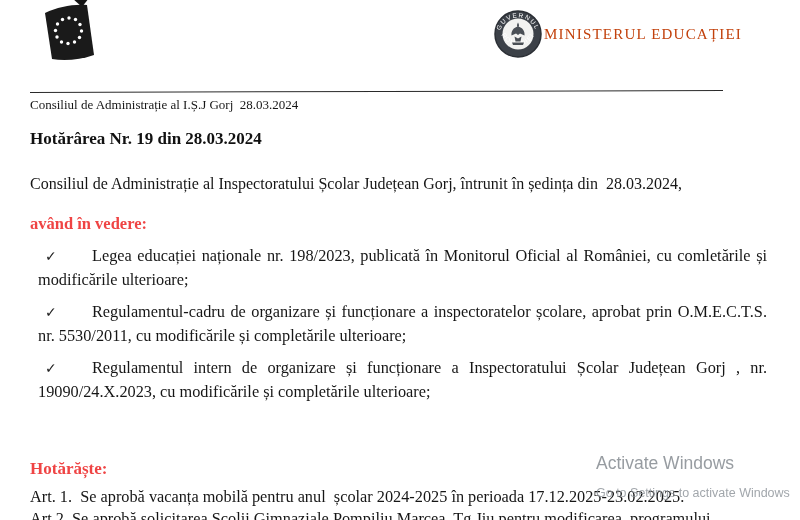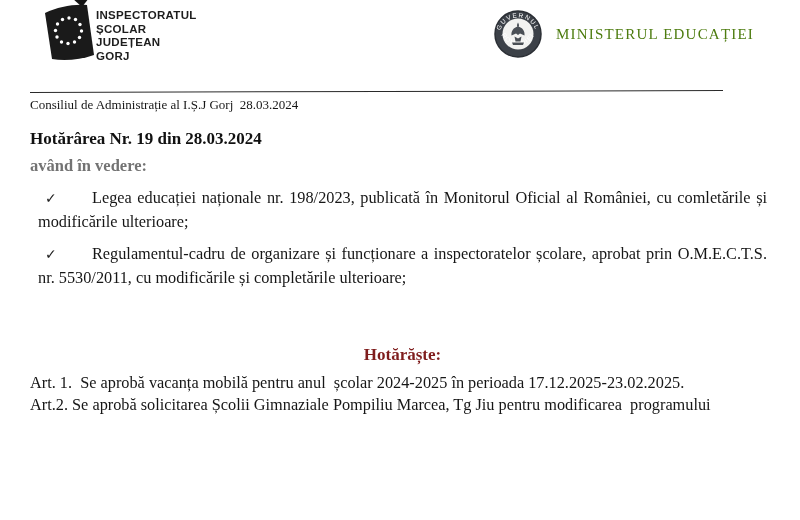--- a/index.html
+++ b/index.html
@@ -25,22 +25,22 @@
     color: #1d1d1d; letter-spacing: 0.3px;
     margin-left: -4px; margin-top: 9px;
   }
   .ministry-block {
     position: absolute; left: 492px; top: 8px;
     display: flex; align-items: center;
   }
   .seal-wrap { width: 52px; height: 52px; }
   .ministry-label {
     font-family: "Liberation Serif", "DejaVu Serif", serif;
-    font-size: 15px; letter-spacing: 1.2px; color: #4d7c0f;
-    margin-left: 12px; white-space: nowrap;
+    font-size: 15px; letter-spacing: 1.2px; color: #c2410c;
+    margin-left: 0; white-space: nowrap;
   }
   .header-divider {
     position: absolute; left: 30px; top: 91px; width: 693px; height: 0;
     border-top: 1.6px solid #2a2a2a;
     transform: rotate(-0.15deg);
   }
   .board-line {
     position: absolute; left: 30px; top: 97px;
     font-size: 13px; white-space: pre; color: #161616;
   }
@@ -51,36 +51,36 @@
   }
   .doc-title {
     text-align: left; font-weight: bold; font-size: 17px;
     line-height: 24px; white-space: pre; color: #111;
   }
   .intro {
     margin-top: 21px; font-size: 16px; line-height: 24px;
     white-space: pre; color: #161616;
   }
   .having {
-    margin-top: 3px; font-weight: bold; font-size: 16.5px;
-    line-height: 24px; color: #737373;
+    margin-top: 16px; font-weight: bold; font-size: 16.5px;
+    line-height: 24px; color: #ef4444;
   }
   .bullets { margin: 0; padding: 0; }
   .bullet {
     margin: 8px; text-align: justify;
     font-size: 16.3px; line-height: 24px; color: #161616;
   }
   .check {
     display: inline-block; width: 54px; padding-left: 7px;
     font-family: "DejaVu Sans", sans-serif; font-size: 14px;
     color: #222; box-sizing: border-box;
   }
   .decides {
-    margin-top: 52px; text-align: center; font-weight: bold;
-    font-size: 17px; line-height: 26px; white-space: pre; color: #7f1d1d;
+    margin-top: 52px; text-align: left; font-weight: bold;
+    font-size: 17px; line-height: 26px; white-space: pre; color: #ef4444;
   }
   .articles { margin-top: 4px; }
   .article {
     font-size: 16.3px; line-height: 21.5px;
     white-space: pre; color: #161616;
   }
 
   
   .watermark {
     position: absolute; left: 596px; top: 452px;
@@ -112,26 +112,20 @@
           <circle cx="32.5" cy="44" r="1.7"></circle>
           <circle cx="26" cy="45.5" r="1.7"></circle>
           <circle cx="19.5" cy="44" r="1.7"></circle>
           <circle cx="15" cy="39" r="1.7"></circle>
           <circle cx="13.5" cy="32.5" r="1.7"></circle>
           <circle cx="15.5" cy="26" r="1.7"></circle>
           <circle cx="20.5" cy="21.5" r="1.7"></circle>
         </g>
       </svg>
     </div>
-    <div class="logo-text">
-      <div>INSPECTORATUL</div>
-      <div>ȘCOLAR</div>
-      <div>JUDEȚEAN</div>
-      <div>GORJ</div>
-    </div>
   </div>
 
   <div class="ministry-block">
     <div class="seal-wrap">
       <svg width="52" height="52" viewBox="0 0 52 52">
         <circle cx="26" cy="26" r="23" fill="#3c4148"></circle>
         <circle cx="26" cy="26" r="15.5" fill="#f2f2f0"></circle>
         <circle cx="26" cy="26" r="23" fill="none" stroke="#2b2f35" stroke-width="1.5"></circle>
         <defs>
           <path id="sealTopArc" d="M7.5,28 A18.5,18.5 0 0 1 44.5,28"></path>
@@ -152,30 +146,36 @@
       </svg>
     </div>
     <div class="ministry-label">MINISTERUL EDUCAȚIEI</div>
   </div>
 
   <div class="header-divider"></div>
   <div class="board-line">Consiliul de Administrație al I.Ș.J Gorj  28.03.2024</div>
 
   <div class="doc">
     <div class="doc-title">Hotărârea Nr. 19 din 28.03.2024</div>
+    <div class="intro">Consiliul de Administrație al Inspectoratului Școlar Județean Gorj, întrunit în ședința din  28.03.2024,</div>
     <div class="having">având în vedere:</div>
 
     <div class="bullets">
       <p class="bullet"><span class="check">✓</span><span>Legea educației naționale nr. 198/2023, publicată în Monitorul Oficial al României, cu comletările și modificările ulterioare;</span></p>
       <p class="bullet"><span class="check">✓</span><span>Regulamentul-cadru de organizare și funcționare a inspectoratelor școlare, aprobat prin O.M.E.C.T.S. nr. 5530/2011, cu modificările și completările ulterioare;</span></p>
+      <p class="bullet"><span class="check">✓</span><span>Regulamentul intern de organizare și funcționare a Inspectoratului Școlar Județean Gorj , nr. 19090/24.X.2023, cu modificările și completările ulterioare;</span></p>
     </div>
 
     <div class="decides">Hotărăște:</div>
 
     <div class="articles">
       <div class="article">Art. 1.  Se aprobă vacanța mobilă pentru anul  școlar 2024-2025 în perioada 17.12.2025-23.02.2025.</div>
       <div class="article">Art.2. Se aprobă solicitarea Școlii Gimnaziale Pompiliu Marcea, Tg Jiu pentru modificarea  programului</div>
 
     </div>
   </div>
 
+  <div class="watermark">
+    <div class="wm1">Activate Windows</div>
+    <div class="wm2">Go to Settings to activate Windows</div>
+  </div>
 
 </div>
 
 </body></html>

